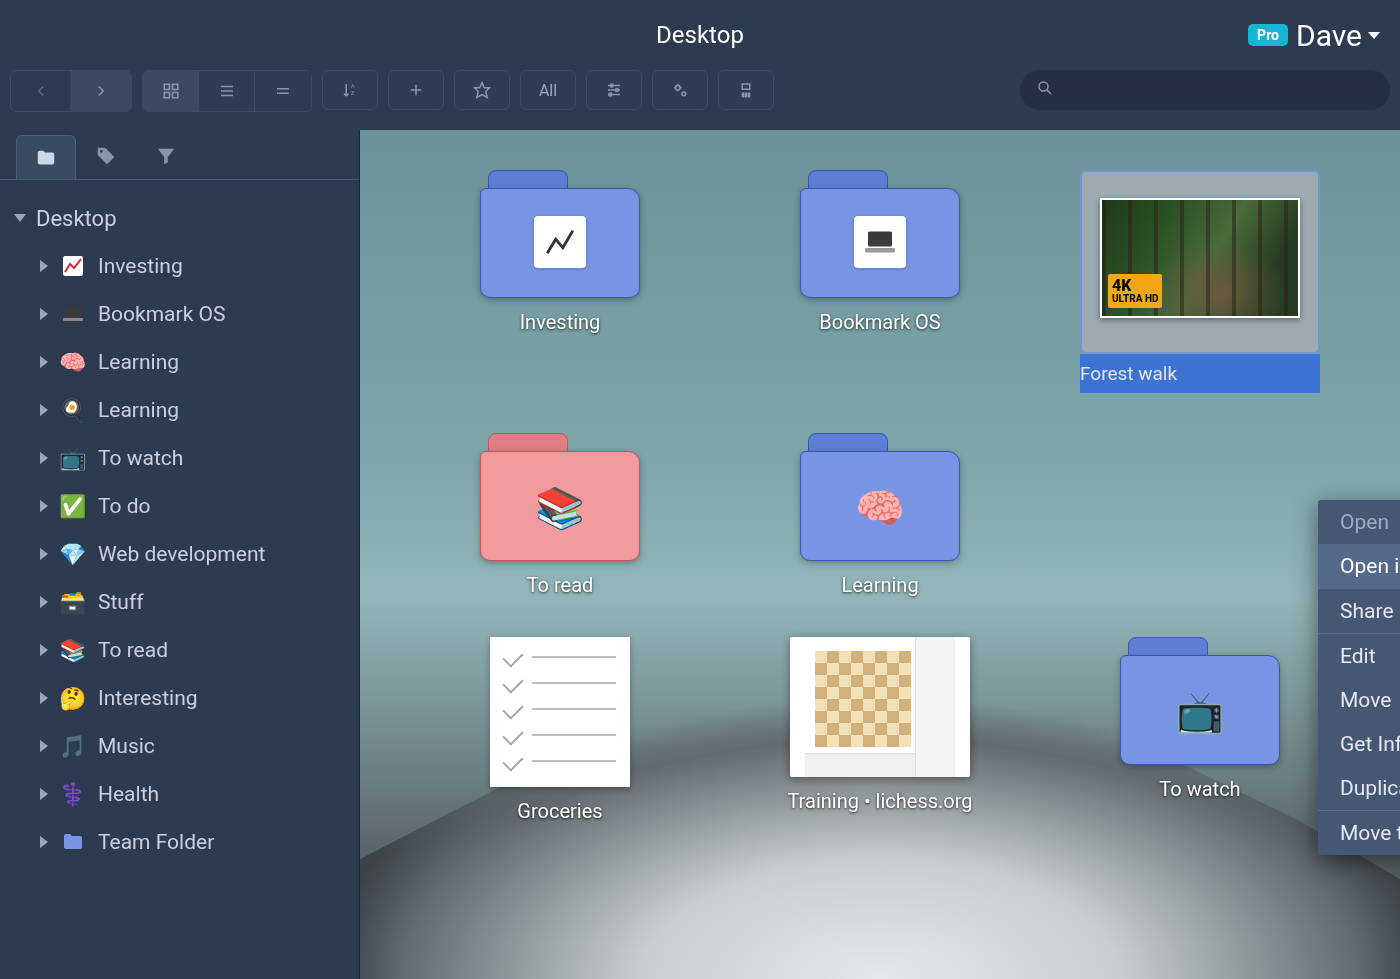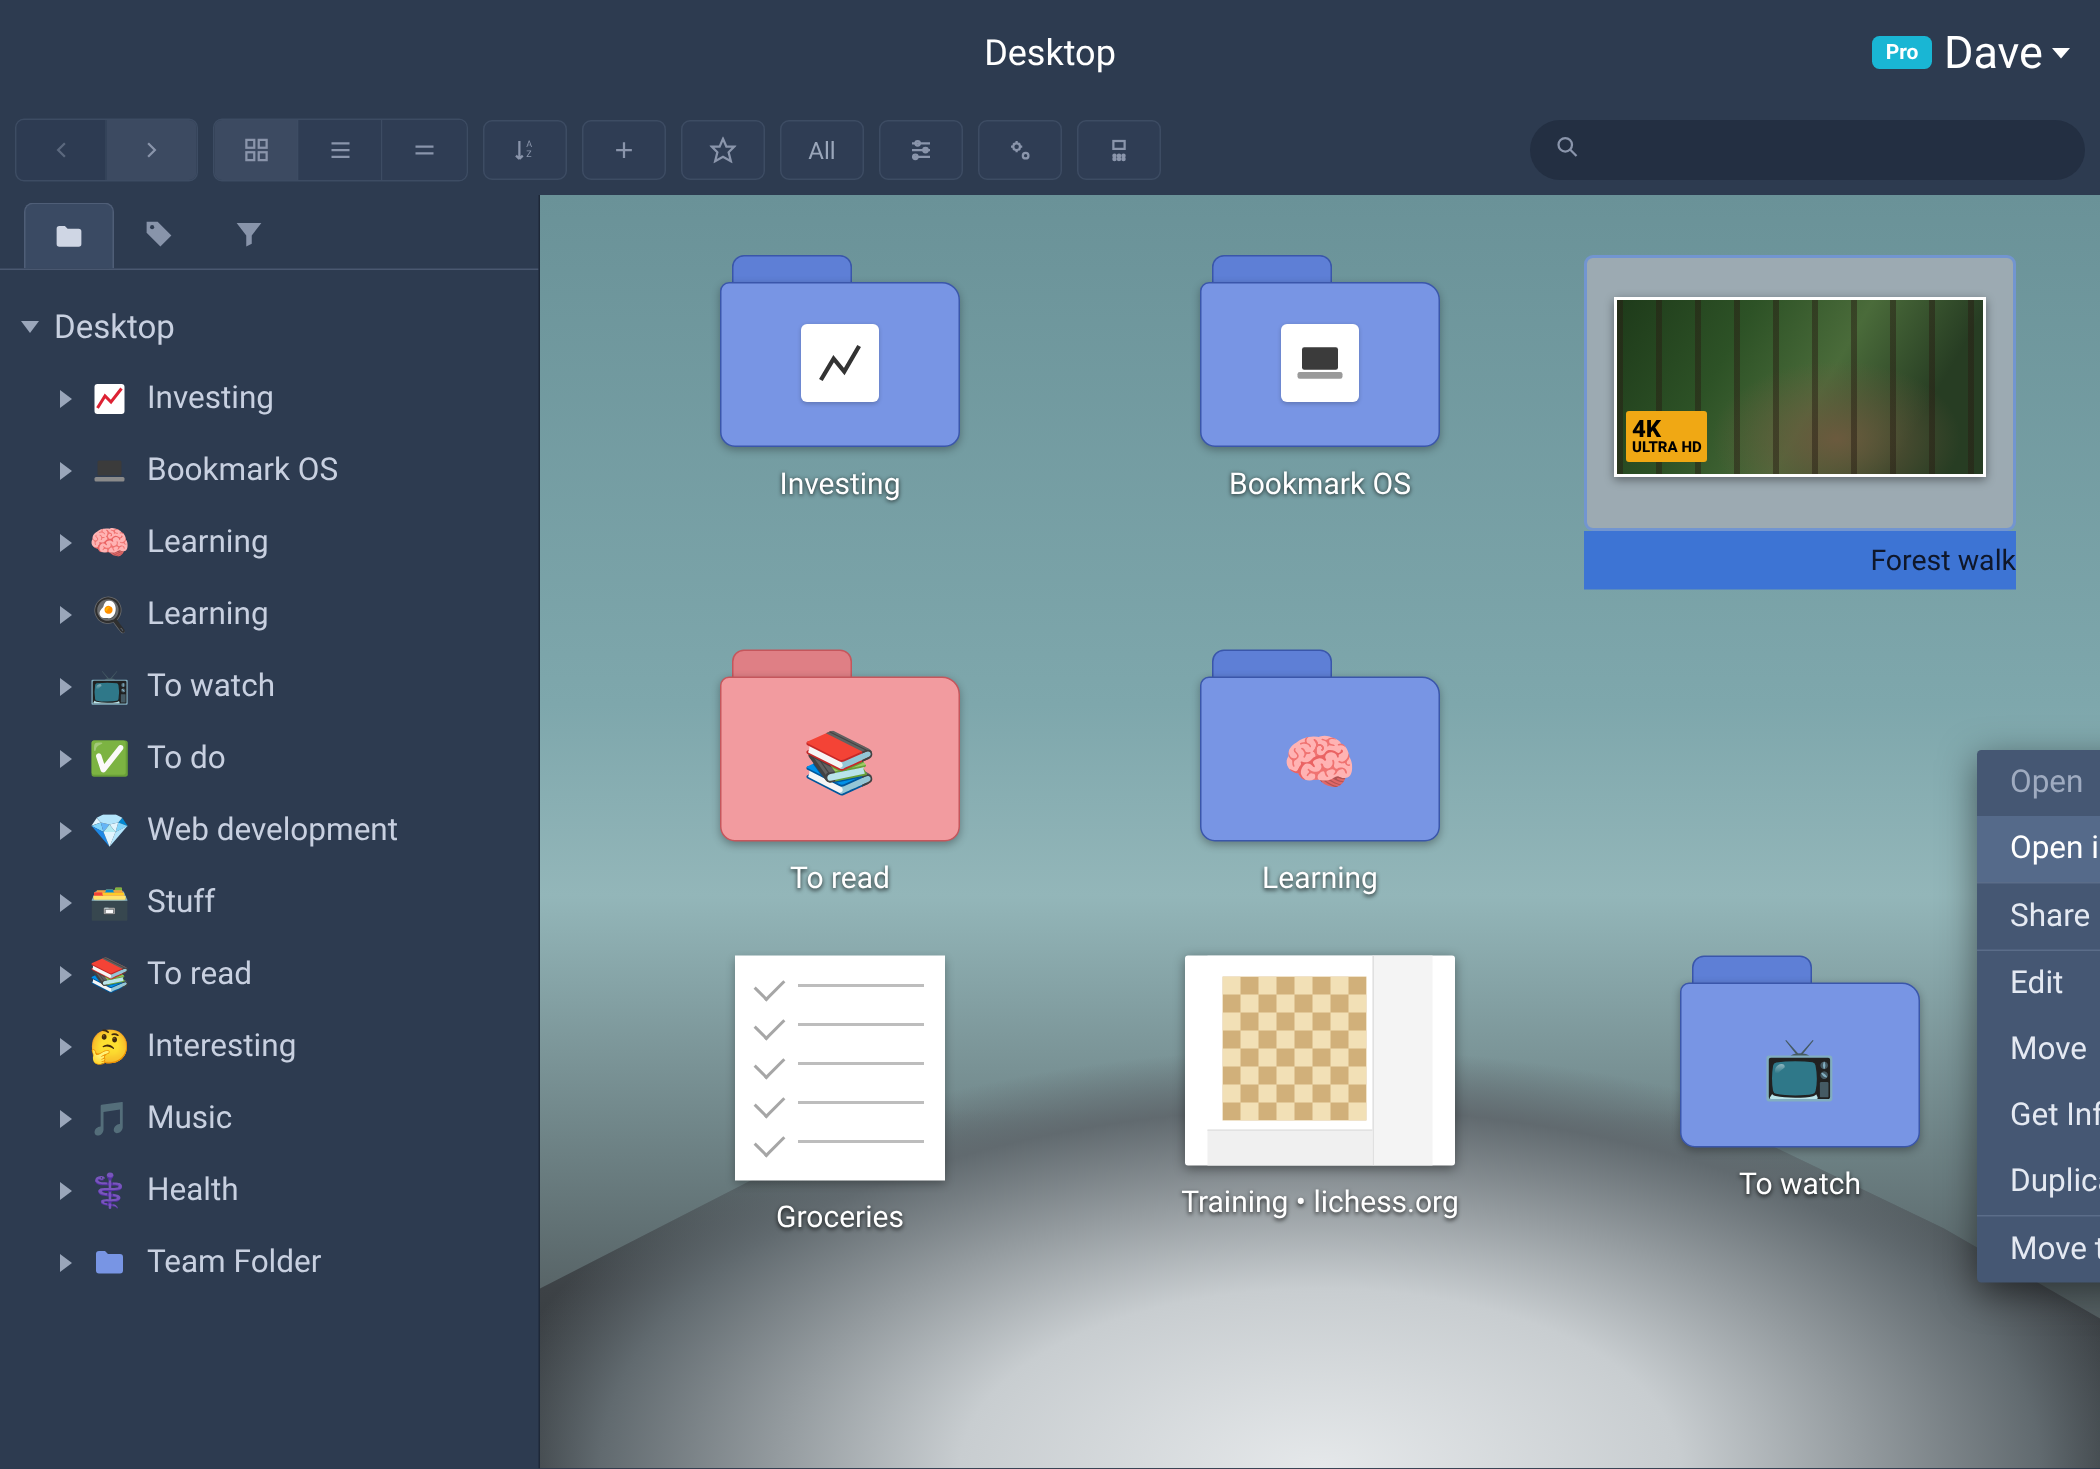--- a/index.html
+++ b/index.html
@@ -7,21 +7,21 @@
 
 
 .titlebar { height: 70px; display: flex; align-items: center; justify-content: center; position: relative; color: #fff; }
 .titlebar-title { font-size: 24px; font-weight: 400; }
 .titlebar-right { position: absolute; right: 20px; display: flex; align-items: center; gap: 8px; }
 .pro-badge { background: #19b6d4; color: #fff; font-weight: 700; font-size: 14px; padding: 3px 9px; border-radius: 5px; }
 .user-menu { color: #fff; font-size: 30px; display: flex; align-items: center; gap: 6px; cursor:pointer; }
 .caret-down { width:0; height:0; border-left:6px solid transparent; border-right:6px solid transparent; border-top:7px solid #fff; }
 
 
-.toolbar { height: 60px; padding: 0 10px; display: flex; align-items: center; gap: 10px; }
+.toolbar { height: 60px; padding: 0 10px; display: flex; align-items: flex-start; gap: 10px; }
 .tb-group { display: flex; border: 1px solid #3d4c63; border-radius: 6px; overflow: hidden; }
 .tb-btn { width: 56px; height: 40px; background: #2f3d54; border: none; display:flex; align-items:center; justify-content:center; color: #7d8ba0; cursor:pointer; border-right:1px solid #3d4c63; }
 .tb-btn:last-child { border-right:none; }
 .tb-btn.single { border-radius:6px; border:1px solid #3d4c63; }
 .tb-btn.active { background:#3c4a61; color:#a8b3c4; }
 .tb-btn .lbl { font-size:16px; color:#9aa6ba; }
 .tb-btn.nav { width:60px; }
 .tb-btn.disabled { opacity:.5; cursor:default; }
 .spacer { flex:1; }
 .search-wrap { width: 370px; height: 40px; background:#232f42; border-radius: 20px; display:flex; align-items:center; padding:0 16px; }
@@ -59,29 +59,29 @@
 .ditem .label { color:#fff; font-size:20px; text-shadow: 0 1px 3px rgba(0,0,0,0.8); }
 .folder { width:160px; height:128px; position:relative; }
 .folder .back { position:absolute; top:0; left:8px; width:80px; height:28px; background:#5e7fd6; border-radius:8px 8px 0 0; border:1px solid #3a56aa; }
 .folder .body { position:absolute; top:18px; left:0; right:0; bottom:0; background:#7895e4; border:1px solid #3a56aa; border-radius:6px 12px 10px 10px; box-shadow: 0 2px 6px rgba(0,0,0,0.3); }
 .folder .body.pink { background:#f29b9f; border-color:#c5565c; }
 .folder .back.pink { background:#df7f85; border-color:#c5565c; }
 .folder .inner { position:absolute; top:46px; left:50%; transform:translateX(-50%); width:52px; height:52px; background:#fff; border-radius:4px; display:flex; align-items:center; justify-content:center; font-size:28px; box-shadow:0 1px 3px rgba(0,0,0,0.2); }
 .folder .inner-emoji { position:absolute; top:52px; left:50%; transform:translateX(-50%); font-size:40px; display:flex; align-items:center; justify-content:center; }
 
 .thumb-card { width:180px; height:140px; background:#fff; border-radius:2px; box-shadow:0 2px 8px rgba(0,0,0,0.4); position:relative; overflow:hidden; display:flex; align-items:center; justify-content:center; }
-.forest-wrap { width:288px; }
+.forest-wrap { width:240px; }
 .forest-sel { background:#9caab2; border:2px solid #7295d0; border-radius:6px; padding:26px 18px 34px 18px; }
 .forest-thumb { width:100%; height:120px; background: linear-gradient(120deg,#1e3a1a 0%, #2d5226 30%, #4a6b3a 55%, #273d23 80%); position:relative; border:2px solid #fff; box-shadow:0 2px 6px rgba(0,0,0,.4); }
 .forest-thumb::before { content:""; position:absolute; inset:0; background:
   repeating-linear-gradient(90deg, rgba(40,30,20,0.5) 0 4px, transparent 4px 26px),
   radial-gradient(ellipse at 60% 80%, #6b5a3e 0%, transparent 40%); }
 .badge-4k { position:absolute; left:6px; bottom:8px; background:#f0a814; color:#000; font-size:10px; font-weight:800; padding:4px 4px; border-radius:2px; text-align:left; line-height:1; }
 .badge-4k .big { font-size:16px; display:block; }
-.forest-caption { background:#3d74d4; color:#0f172a; text-align:right; padding:8px 0; font-size:19px; position:relative; }
+.forest-caption { background:#3d74d4; color:#e5e5e5; text-align:left; padding:8px 0; font-size:19px; position:relative; }
 
 .chess-thumb { width:150px; height:140px; background:#fff; position:relative; }
 .chess-thumb .board { position:absolute; top:14px; left:10px; width:96px; height:96px;
   background:
     repeating-conic-gradient(#d1b07a 0 25%, #f2e0b6 0 50%) 0 0/24px 24px; }
 .chess-thumb .side { position:absolute; right:0; top:0; bottom:0; width:40px; background:#f4f4f4; border-left:1px solid #e0e0e0; }
 .chess-thumb .bottom { position:absolute; left:0; right:40px; bottom:0; height:24px; background:#f0f0f0; border-top:1px solid #e2e2e2; }
 
 .note-thumb { width:140px; height:150px; background:#fff; box-shadow:0 2px 6px rgba(0,0,0,.3); padding:14px 14px; display:flex; flex-direction:column; gap:14px; }
 .note-line { display:flex; align-items:center; gap:10px; }

